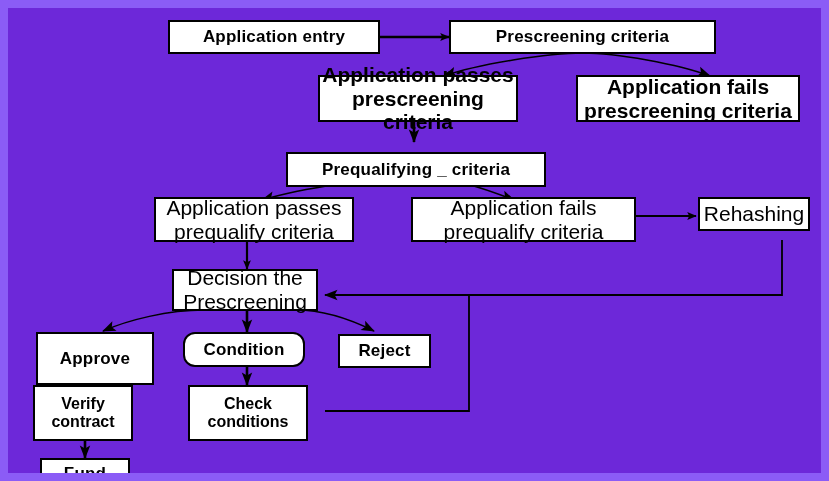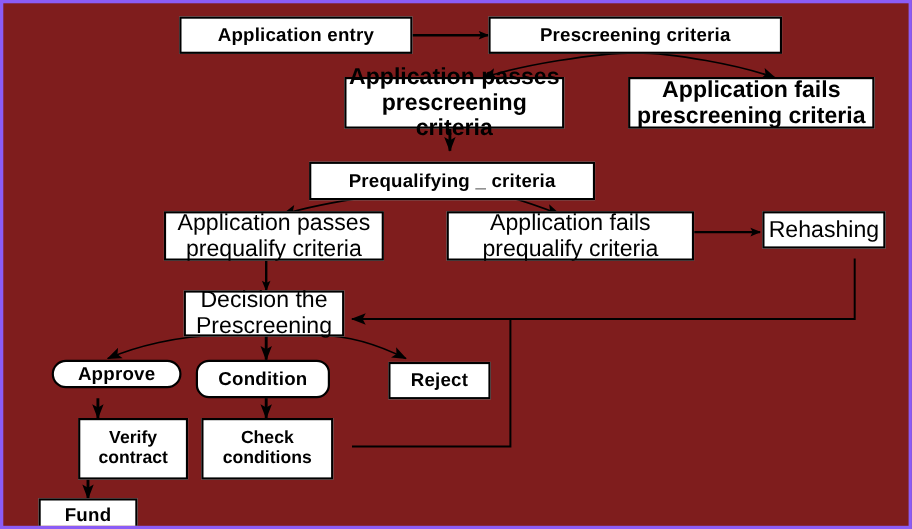--- a/index.html
+++ b/index.html
@@ -8,22 +8,22 @@
     padding: 0;
     background: #ffffff;
   }
   body {
     font-family: "Liberation Sans", sans-serif;
   }
   #canvas {
     position: relative;
     width: 829px;
     height: 481px;
-    background: #7f1d1d;
-    border: 3px solid #8b5cf6;
+    background: #6d28d9;
+    border: 8px solid #8b5cf6;
     box-sizing: border-box;
     overflow: hidden;
   }
   #edges {
     position: absolute;
     left: 0;
     top: 0;
     width: 829px;
     height: 481px;
     pointer-events: none;
@@ -136,33 +136,33 @@
 
   <div class="node" style="left:690px; top:189px; width:112px; height:34px;">
     <span class="lbl normal fs15">Rehashing</span>
   </div>
 
   <div class="node" style="left:164px; top:261px; width:146px; height:42px;">
     <span class="lbl normal fs15">Decision the
 Prescreening</span>
   </div>
 
-  <div class="node" style="left:44px; top:324px; width:118px; height:26px;border-radius:15px;">
+  <div class="node" style="left:28px; top:324px; width:118px; height:53px;">
     <span class="lbl bold fs17">Approve</span>
   </div>
 
   <div class="node" style="left:175px; top:324px; width:122px; height:35px;border-radius:12px;">
     <span class="lbl bold fs17">Condition</span>
   </div>
 
-  <div class="node" style="left:330px; top:326px; width:93px; height:34px;margin-left:20px;">
+  <div class="node" style="left:330px; top:326px; width:93px; height:34px;">
     <span class="lbl bold fs17">Reject</span>
   </div>
 
-  <div class="node" style="left:25px; top:377px; width:100px; height:56px;margin-left:43px;">
+  <div class="node" style="left:25px; top:377px; width:100px; height:56px;">
     <span class="lbl bold fs16">Verify
 contract</span>
   </div>
 
   <div class="node" style="left:180px; top:377px; width:120px; height:56px;">
     <span class="lbl bold fs16">Check
 conditions</span>
   </div>
 
   <div class="node" style="left:32px; top:450px; width:90px; height:31px;">

